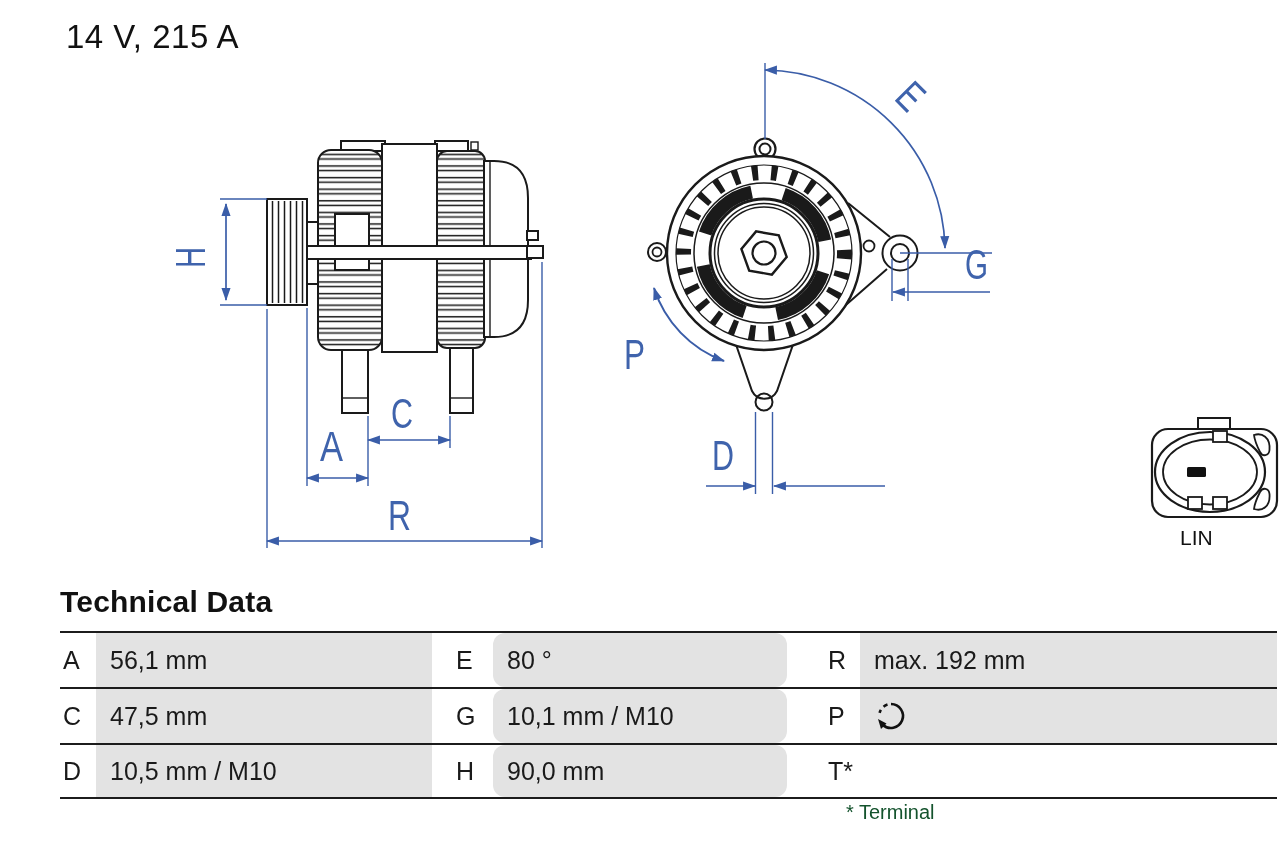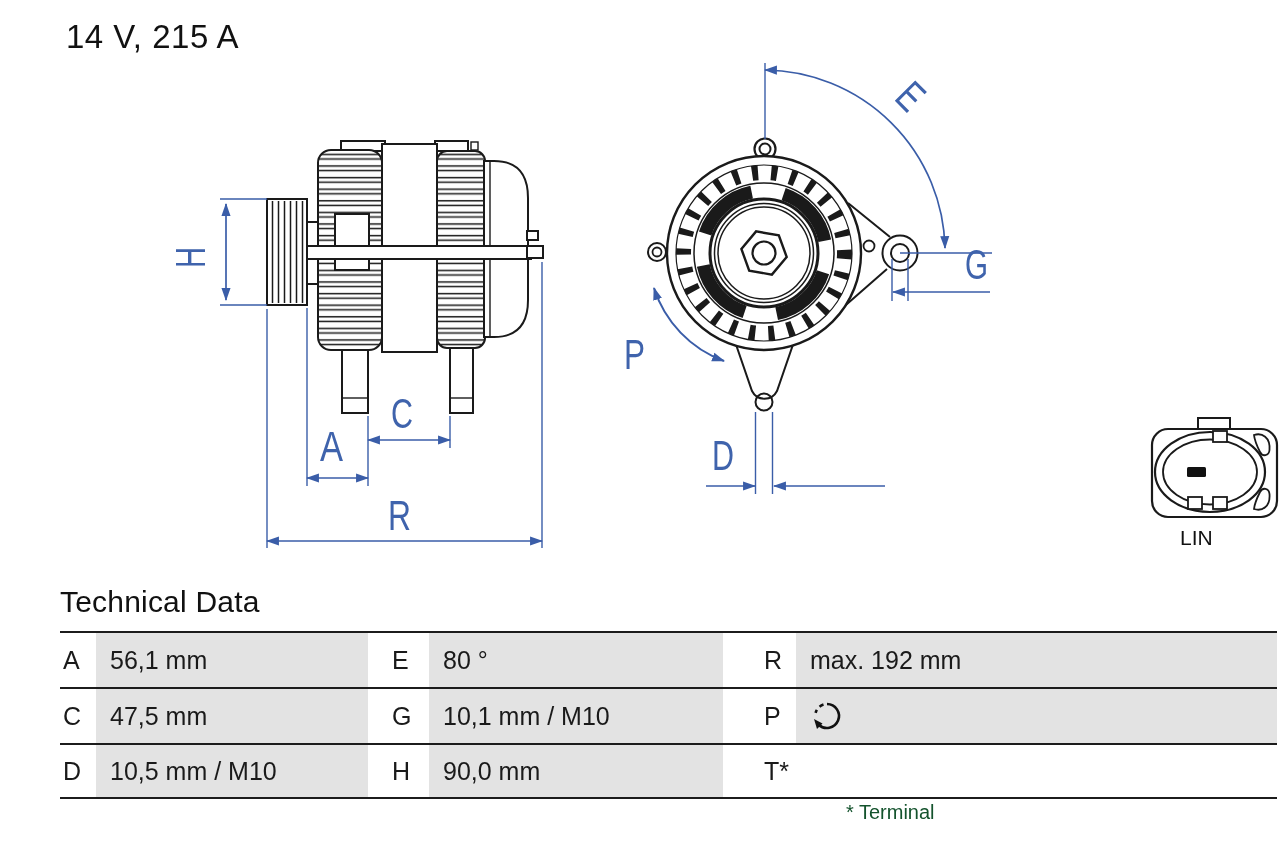--- a/index.html
+++ b/index.html
@@ -9,32 +9,32 @@
     background: #fff; overflow: hidden;
     font-family: "Liberation Sans", sans-serif; color:#1a1a1a;margin-left:24px;
   }
   .title {
     position: absolute; left: 42px; top: 18px;
     font-size: 33px; letter-spacing: 0.5px; color:#111;
   }
   svg.draw { position:absolute; left:0; top:0; }
   .heading {
     position: absolute; left: 36px; top: 585px;
-    font-size: 30px; font-weight: normal; color:#111; letter-spacing:0.2px;
+    font-size: 30px; font-weight: bold; color:#111; letter-spacing:0.2px;
   }
   .spec-table { position:absolute; left:36px; top:631px; width:1217px; }
   .trow { display:flex; height:56px; border-top:2px solid #1c1c1c; }
   .trow.last { border-bottom:2px solid #1c1c1c; }
   .cell { display:flex; align-items:center; font-size:25px; color:#1a1a1a; }
   .key { background:#fff; }
   .val { background:#e3e3e3; padding-left:14px; }
   .k1 { width:36px;  padding-left:3px;  }
-  .v1 { width:272px; }
+  .v1 { width:336px; }
   .k2 { width:61px;  padding-left:24px; }
-  .v2 { width:294px; }
+  .v2 { width:294px;border-radius:12px; }
   .k3 { width:73px;  padding-left:41px; }
   .v3 { flex:1; }
   .footnote { position:absolute; left:822px; top:801px; font-size:20px; color:#14532d; }
   .dlab { font-family:"Liberation Sans", sans-serif; font-size:42px; fill:#3f63ac; }
 </style>
 </head>
 <body>
 
 <div class="canvas">
 

